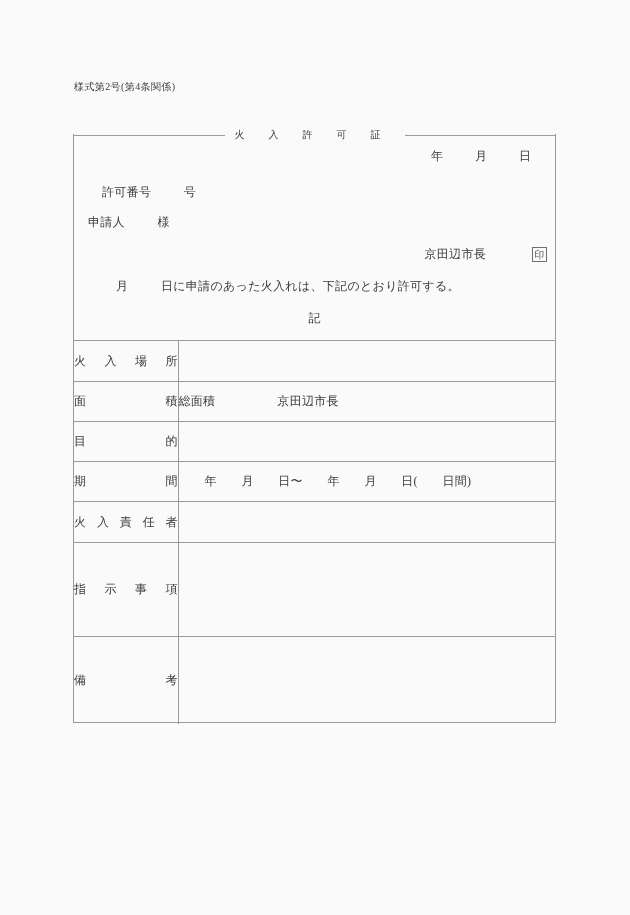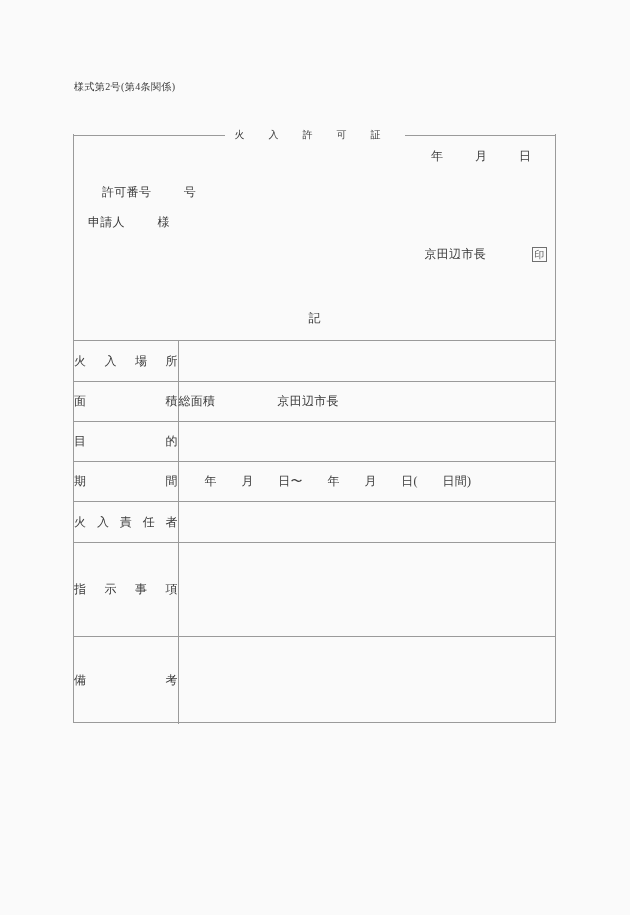--- a/index.html
+++ b/index.html
@@ -184,20 +184,25 @@
       <span>申請人</span>
       <span class="sp-wide"></span>
       <span>様</span>
     </div>
 
     <div class="hdr-line mayor-line">
       <span class="mayor-name">京田辺市長</span>
       <span class="seal-box">印</span>
     </div>
 
+    <div class="hdr-line statement-line">
+      <span>月</span>
+      <span class="sp-wide"></span>
+      <span>日に申請のあった火入れは、下記のとおり許可する。</span>
+    </div>
 
     <div class="kiji-mark">記</div>
   </div>
 
   <table class="form-table">
     <tbody>
 
       <tr style="height:41px;">
         <td class="label-cell">
           <div class="label-inner">

